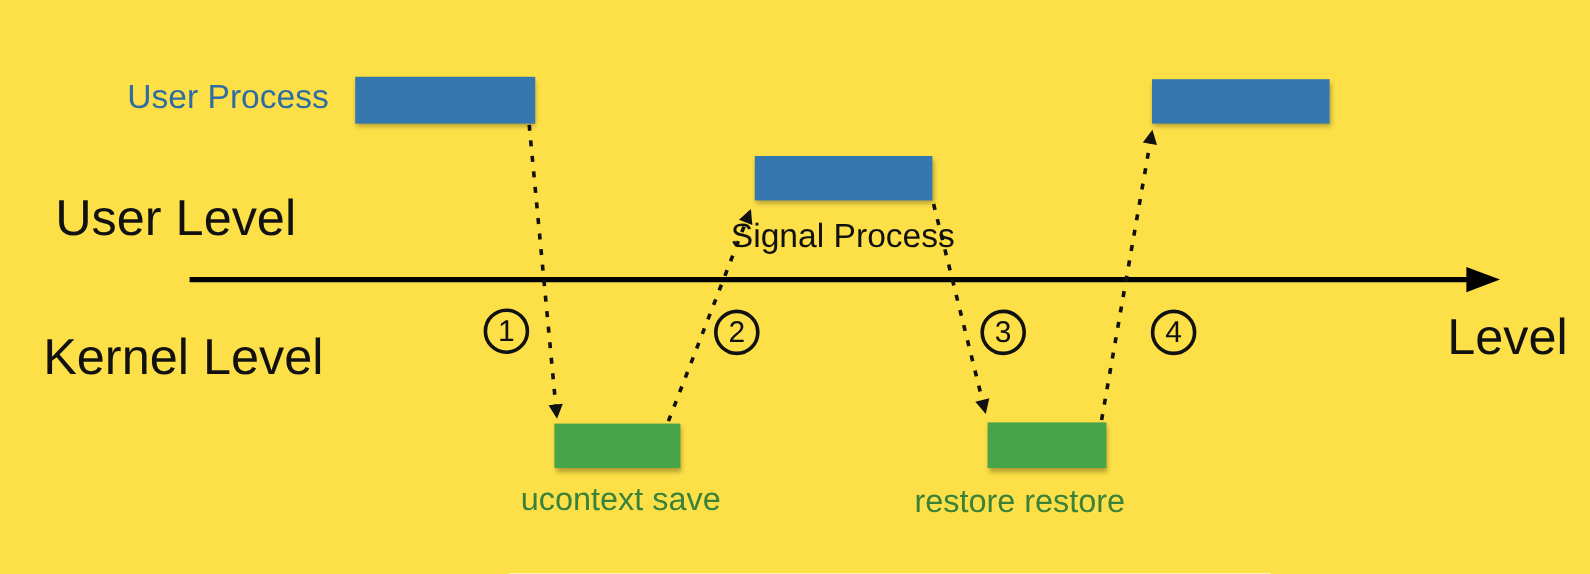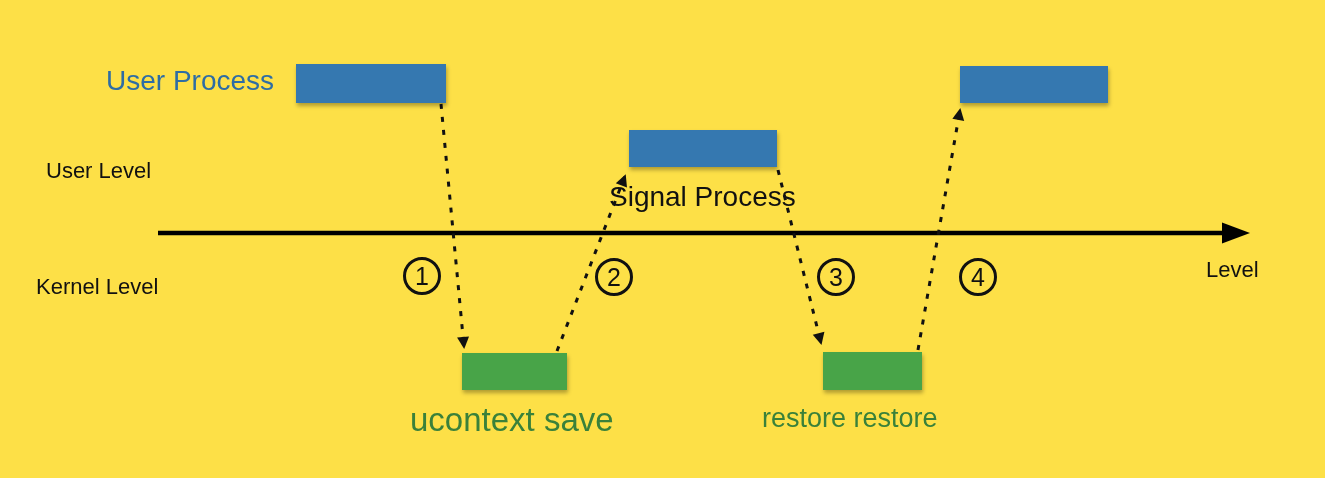--- a/index.html
+++ b/index.html
@@ -19,21 +19,21 @@
   }
   .bar.blue  { background: #3578b0; }
   .bar.green { background: #48a448; }
   .lbl {
     position: absolute;
     white-space: nowrap;
     font-size: 28px;
     line-height: 1.1;
     color: #111111;
   }
-  .lbl.big   { font-size: 22px; }
+  .lbl.big   { font-size: 42px; }
   .lbl.blue-text  { color: #2e6da4; }
   .lbl.green-text { color: #3a813a; }
   .step {
     position: absolute;
     width: 38px; height: 38px;
     box-sizing: border-box;
     border: 3px solid #111111;
     border-radius: 50%;
     display: flex; align-items: center; justify-content: center;
     font-size: 25px;
@@ -72,21 +72,21 @@
   <div class="bar blue" style="left:629px; top:130px; width:148px; height:37px;"></div>
   <div class="bar blue" style="left:960px; top:66px;  width:148px; height:37px;"></div>
   <div class="bar green" style="left:462px; top:353px; width:105px; height:37px;"></div>
   <div class="bar green" style="left:823px; top:352px; width:99px;  height:38px;"></div>
 
   <div class="lbl blue-text" style="left:106px; top:66px;">User Process</div>
   <div class="lbl big" style="left:46px; top:159px;">User Level</div>
   <div class="lbl big" style="left:36px; top:275px;">Kernel Level</div>
   <div class="lbl" style="left:609px; top:182px;">Signal Process</div>
   <div class="lbl big" style="left:1206px; top:258px;">Level</div>
-  <div class="lbl green-text" style="left:410px; top:402px; font-size:33px;">ucontext save</div>
+  <div class="lbl green-text" style="left:434px; top:402px; font-size:27px;">ucontext save</div>
   <div class="lbl green-text" style="left:762px; top:404px; font-size:27px;">restore restore</div>
 
   <div class="step" style="left:403px; top:257px;">
     <span>1</span>
   </div>
   <div class="step" style="left:595px; top:258px;">
     <span>2</span>
   </div>
   <div class="step" style="left:817px; top:258px;">
     <span>3</span>

